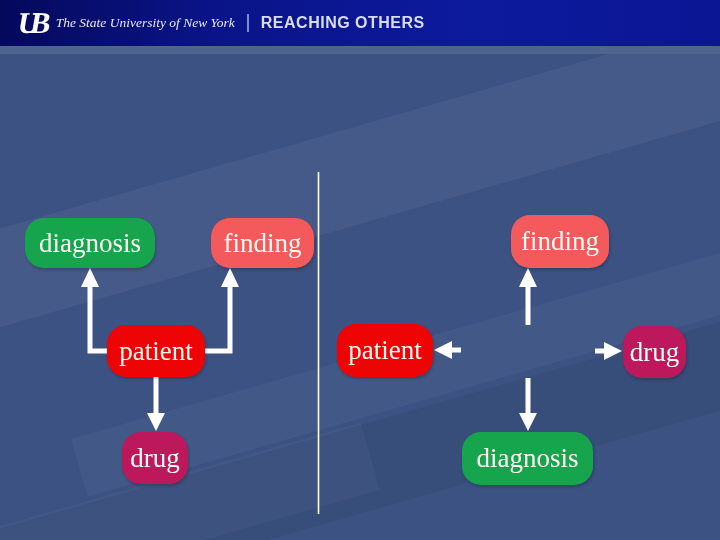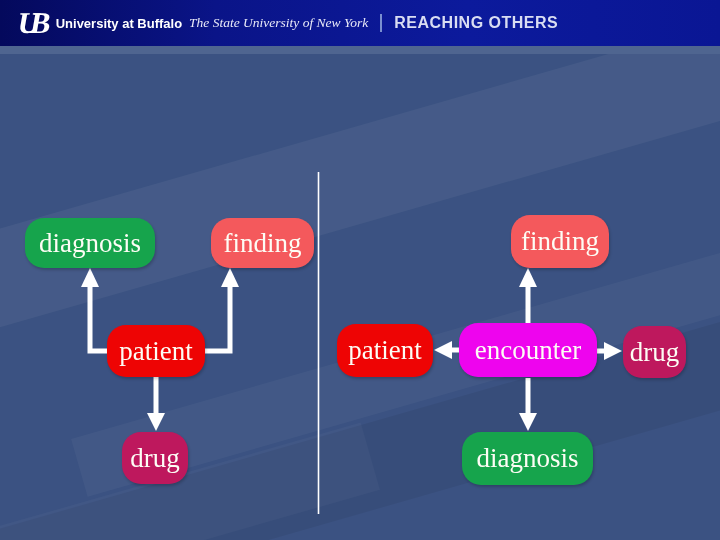--- a/index.html
+++ b/index.html
@@ -68,21 +68,20 @@
 <div class="slide">
 
   <div class="streak s1"></div>
   <div class="streak s2"></div>
   <div class="streak s3"></div>
   <div class="streak s4"></div>
 
   <div class="header">
     <div class="header-inner">
       <span class="ub-logo">UB</span>
-      <span class="uni-name">University at Buffalo</span>
       <span class="uni-tagline">The State University of New York</span>
       <span class="hdr-divider"></span>
       <span class="motto">REACHING OTHERS</span>
     </div>
   </div>
   <div class="header-strip"></div>
 
 
   <svg class="overlay" viewBox="0 0 720 540">
     <g stroke="#ffffff" stroke-width="5" fill="none">
@@ -114,17 +113,16 @@
     <line x1="318.5" y1="172" x2="318.5" y2="514" stroke="#ffffff" stroke-width="1.6"></line>
   </svg>
 
   <div class="node green" id="l-diagnosis">diagnosis</div>
   <div class="node salmon" id="l-finding">finding</div>
   <div class="node red" id="l-patient">patient</div>
   <div class="node blue" id="l-drug">drug</div>
 
   <div class="node salmon" id="r-finding">finding</div>
   <div class="node red" id="r-patient">patient</div>
-  <div class="node magenta" id="r-encounter">encounter</div>
   <div class="node blue" id="r-drug">drug</div>
   <div class="node green" id="r-diagnosis">diagnosis</div>
 
 </div>
 
 </body></html>

